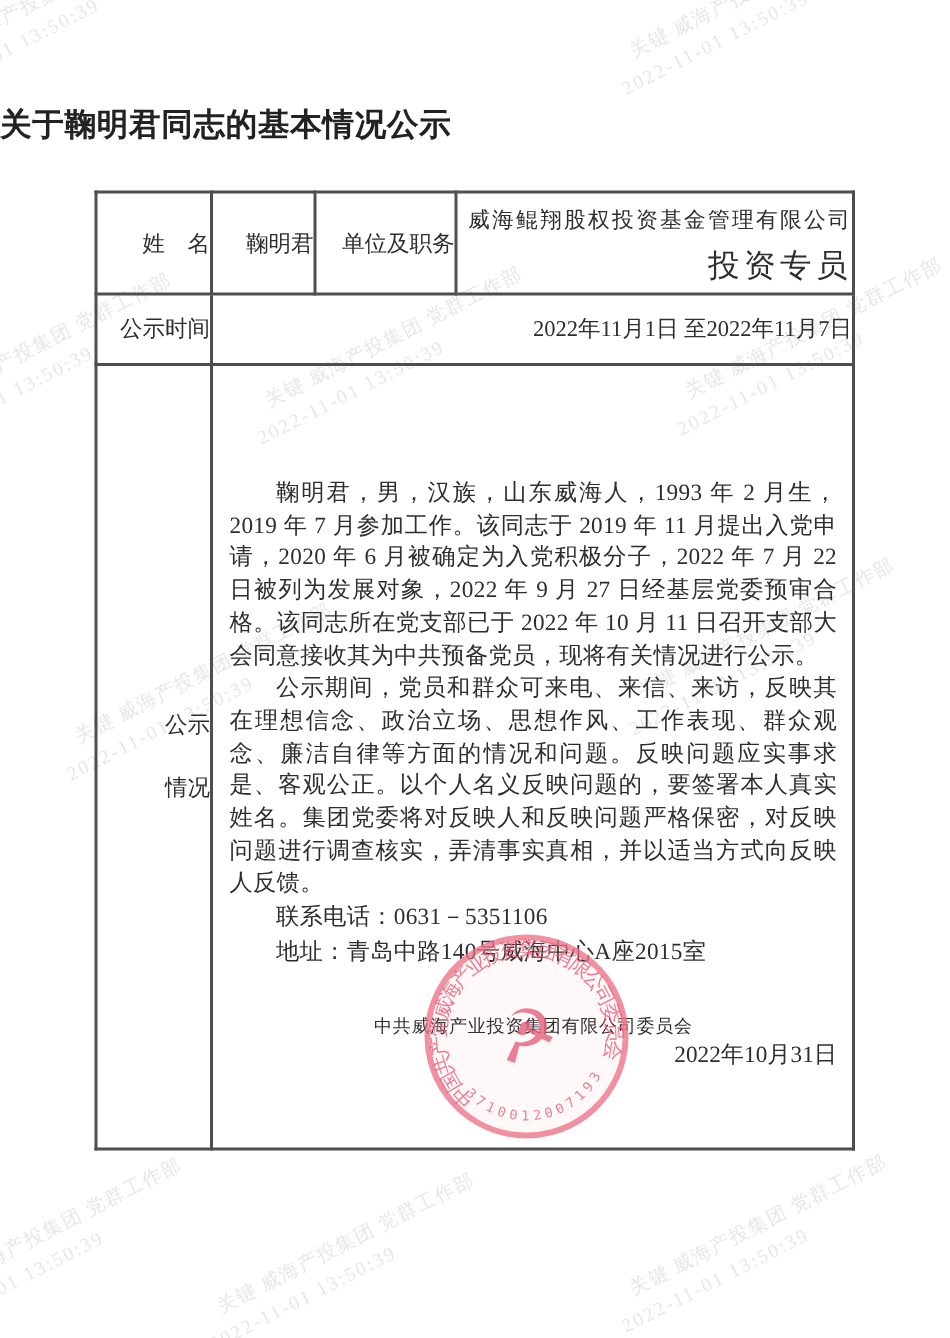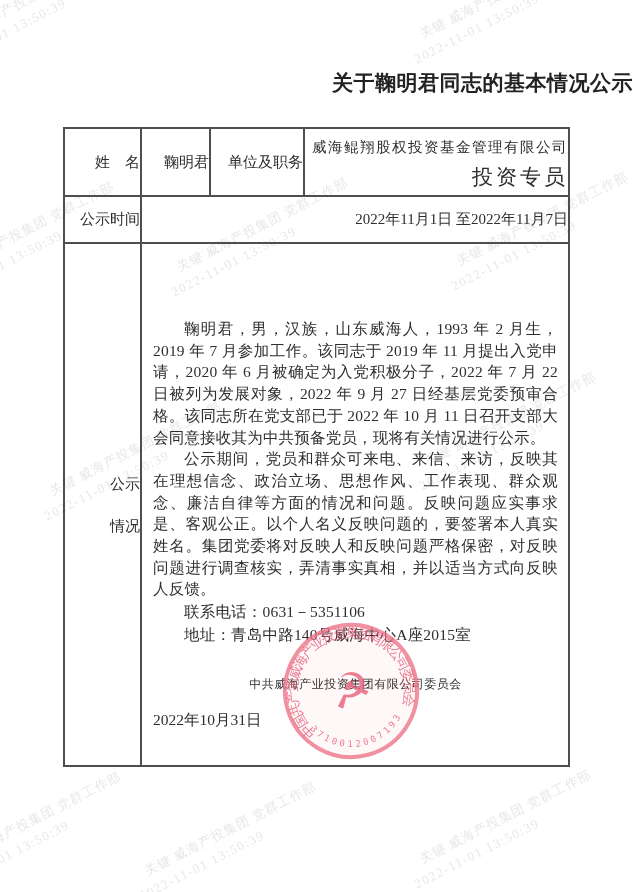--- a/index.html
+++ b/index.html
@@ -23,21 +23,21 @@
     white-space:nowrap;
     pointer-events:none;
   }
   .wm .l2{margin:3px 0 0 -16px;letter-spacing:1.5px;}
   
   .title{
     position:absolute;
     top:69px;left:0;right:0;
     z-index:1;
     margin:0;
-    text-align:right;
+    text-align:left;
     font-size:21px;
     font-weight:bold;
     letter-spacing:0.5px;
     color:#222;
   }
   
   table.notice{
     position:absolute;
     left:63px;top:127px;
     z-index:1;
@@ -83,22 +83,22 @@
     line-height:23px;
     text-align:left;
   }
   .sig{
     margin-top:30px;
     text-align:center;
     font-size:12px;
     letter-spacing:0.5px;
   }
   .sig-date{
-    margin-top:17px;
-    text-align:left;
+    margin-top:0;
+    text-align:right;
     font-size:15.5px;
   }
   
   .seal{
     position:absolute;
     left:134px;top:372px;
     width:150px;height:150px;
     transform:rotate(-15deg);
     pointer-events:none;
   }

